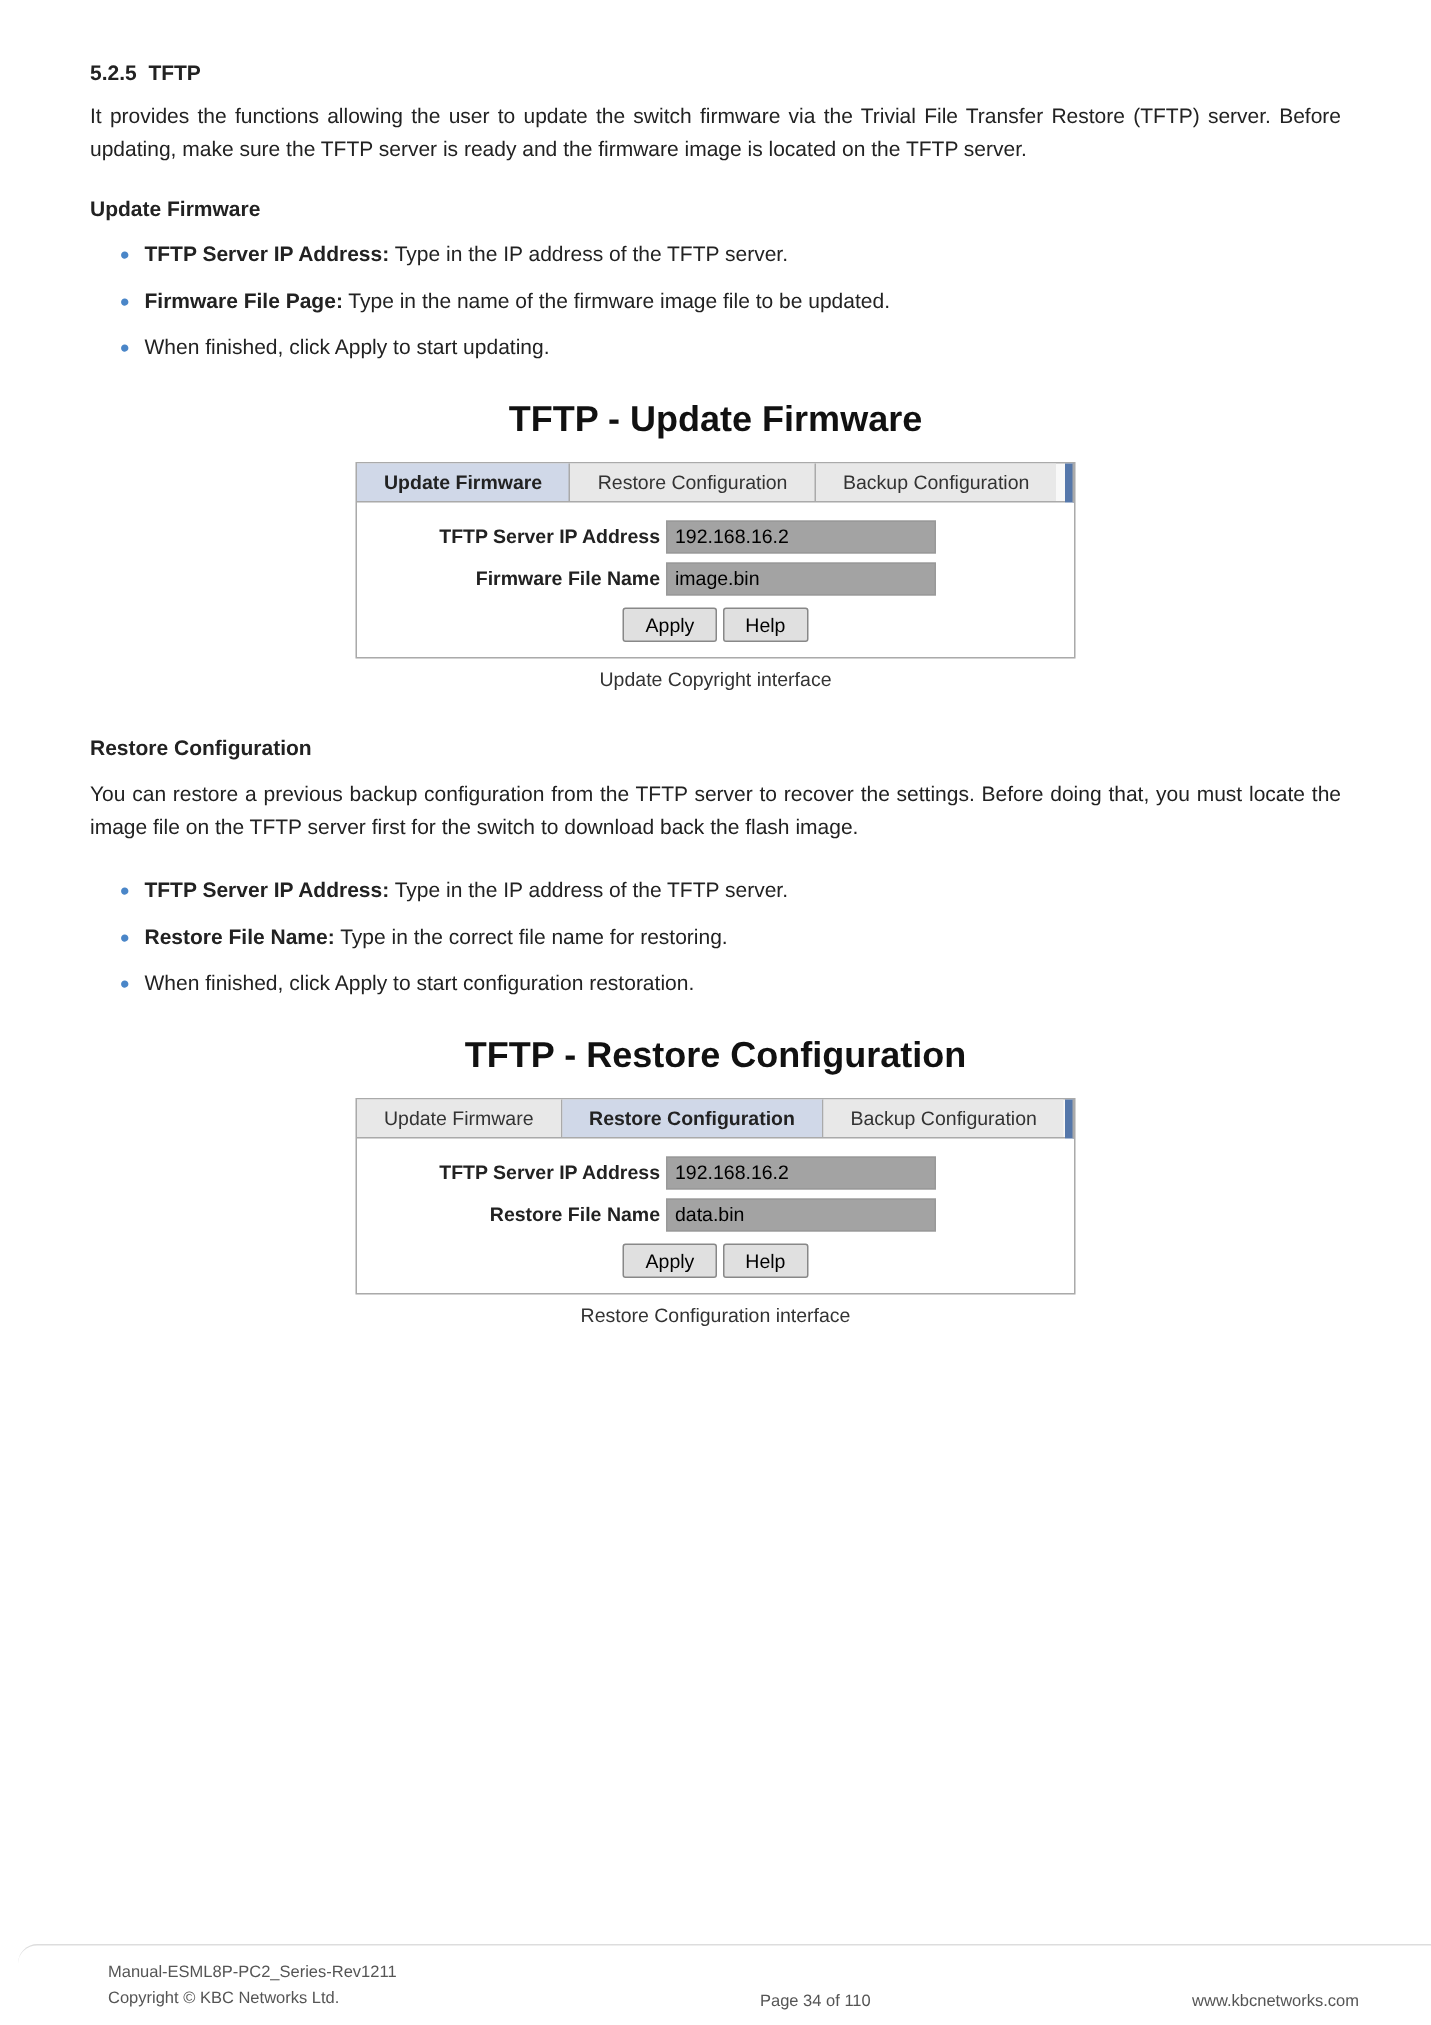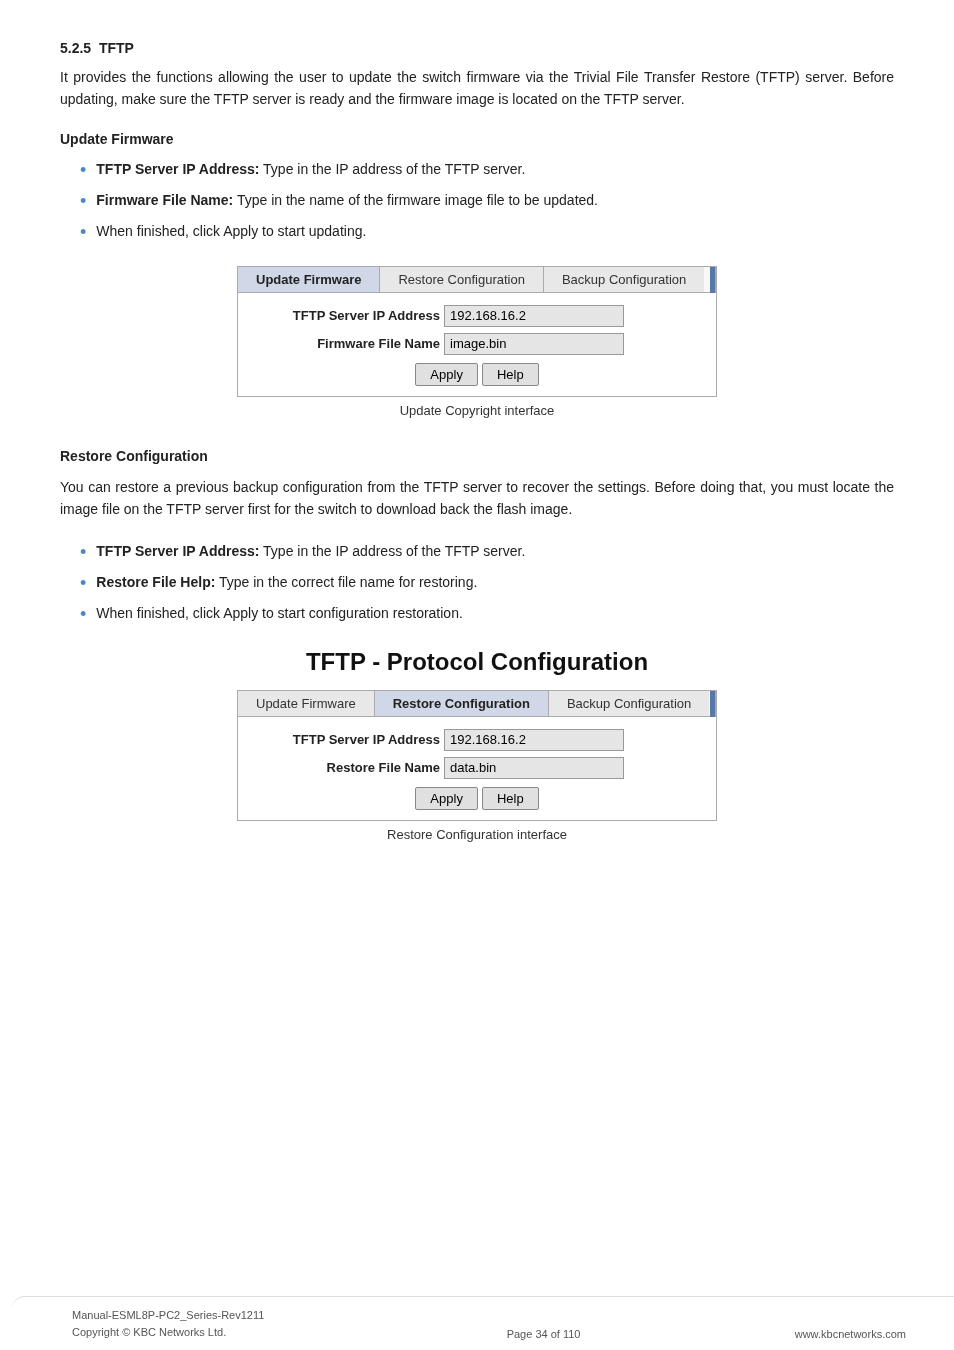--- a/index.html
+++ b/index.html
@@ -103,21 +103,21 @@
       width: 190px;
       margin-right: 0;
       padding-right: 4px;
       flex-shrink: 0;
     }
     .form-input {
       border: 1px solid #999;
       padding: 2px 5px;
       font-size: 13px;
       width: 180px;
-      background: #e5e5e5;
+      background: #a3a3a3;
       height: 22px;
     }
     .form-buttons {
       display: flex;
       justify-content: center;
       margin-top: 8px;
       gap: 4px;
     }
     .btn {
       padding: 3px 14px;
@@ -168,29 +168,30 @@
 
 <div class="sub-heading">Update Firmware</div>
 
 <ul class="bullet-list">
   <li>
     <span class="bullet-dot">•</span>
     <span><strong>TFTP Server IP Address:</strong> Type in the IP address of the TFTP server.</span>
   </li>
   <li>
     <span class="bullet-dot">•</span>
-    <span><strong>Firmware File Name:</strong> Type in the name of the firmware image file to be updated.</span>
+    <span><strong>Firmware File Page:</strong> Type in the name of the firmware image file to be updated.</span>
   </li>
   <li>
     <span class="bullet-dot">•</span>
     <span>When finished, click Apply to start updating.</span>
   </li>
 </ul>
 
 <div class="widget-container">
+  <div class="widget-title">TFTP - Update Firmware</div>
   <div class="widget-box">
     <div class="tabs-row-wrapper">
       <div class="tabs-row" style="flex:1;">
         <div class="tab active">Update Firmware</div>
         <div class="tab">Restore Configuration</div>
         <div class="tab last">Backup Configuration</div>
       </div>
       <div class="tab-marker"></div>
     </div>
     <div class="form-area">
@@ -215,30 +216,30 @@
 
 <p class="intro-text">You can restore a previous backup configuration from the TFTP server to recover the settings. Before doing that, you must locate the image file on the TFTP server first for the switch to download back the flash image.</p>
 
 <ul class="bullet-list">
   <li>
     <span class="bullet-dot">•</span>
     <span><strong>TFTP Server IP Address:</strong> Type in the IP address of the TFTP server.</span>
   </li>
   <li>
     <span class="bullet-dot">•</span>
-    <span><strong>Restore File Help:</strong> Type in the correct file name for restoring.</span>
+    <span><strong>Restore File Name:</strong> Type in the correct file name for restoring.</span>
   </li>
   <li>
     <span class="bullet-dot">•</span>
     <span>When finished, click Apply to start configuration restoration.</span>
   </li>
 </ul>
 
 <div class="widget-container">
-  <div class="widget-title">TFTP - Protocol Configuration</div>
+  <div class="widget-title">TFTP - Restore Configuration</div>
   <div class="widget-box">
     <div class="tabs-row-wrapper">
       <div class="tabs-row" style="flex:1;">
         <div class="tab">Update Firmware</div>
         <div class="tab active">Restore Configuration</div>
         <div class="tab last">Backup Configuration</div>
       </div>
       <div class="tab-marker"></div>
     </div>
     <div class="form-area">

